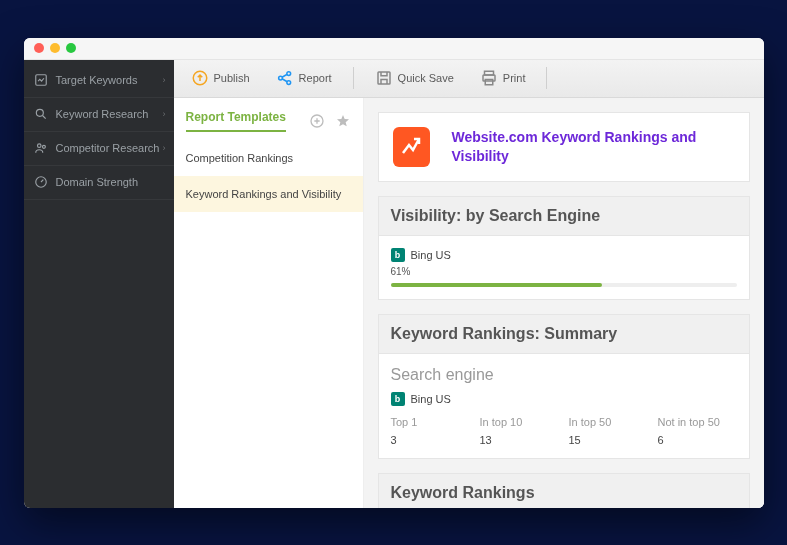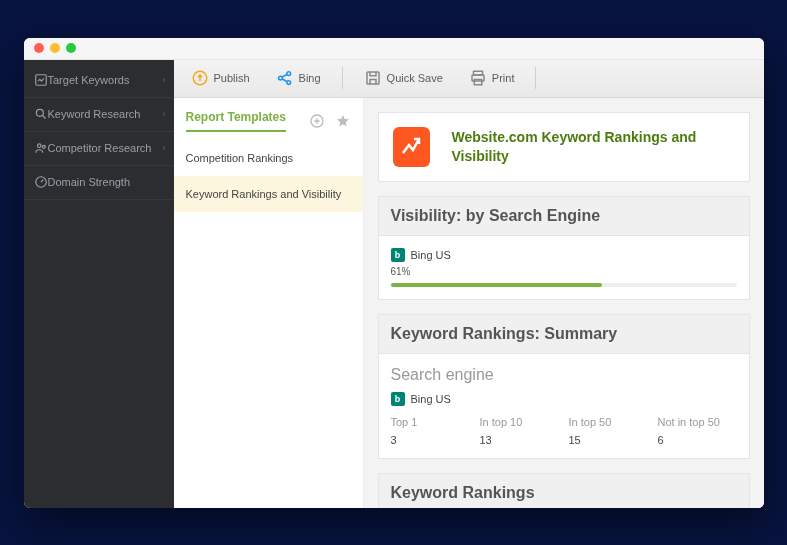--- a/index.html
+++ b/index.html
@@ -44,20 +44,21 @@
     background: #2b2d30;
     display: flex;
     flex-direction: column;
     padding-top: 4px;
   }
   .side-item {
     height: 34px;
     display: flex;
     align-items: center;
     padding: 0 10px;
+    gap: 8px;
     color: #9aa0a5;
     cursor: pointer;
     font-size: 11px;
     border-bottom: 1px solid #36383b;
     position: relative;
   }
   .side-item.active { color: #7cb342; }
   .side-item svg { flex-shrink: 0; }
   .side-chevron {
     position: absolute;
@@ -147,21 +148,21 @@
     align-items: center;
     gap: 12px;
     padding: 14px;
   }
   .hero-icon {
     width: 40px; height: 40px;
     background: #ff5722;
     border-radius: 6px;
     display: flex; align-items: center; justify-content: center;
   }
-  .hero-title { font-size: 14px; font-weight: 700; color: #4d7c0f; line-height: 1.3; margin-left: 10px; }
+  .hero-title { font-size: 14px; font-weight: 700; color: #6d28d9; line-height: 1.3; margin-left: 10px; }
   .se-row { display: flex; align-items: center; gap: 6px; font-size: 11px; color: #444; margin-bottom: 4px; }
   .bing-ico {
     width: 14px; height: 14px; background: #008373; color: #fff;
     display: inline-flex; align-items: center; justify-content: center;
     font-size: 9px; font-weight: bold; border-radius: 2px;
   }
   .vis-bar-bg {
     height: 4px; background: #eee; border-radius: 2px; margin-top: 6px; position: relative;
   }
   .vis-bar-fill {
@@ -233,21 +234,21 @@
             </svg>
           <span>Publish</span>
         </div>
         <div class="tool-btn">
           <svg width="18" height="18" viewBox="0 0 24 24" fill="none" stroke="#2196f3" stroke-width="2">
               <circle cx="6" cy="12" r="2.5"></circle>
               <circle cx="17" cy="6" r="2.5"></circle>
               <circle cx="17" cy="18" r="2.5"></circle>
               <path d="M8 11l7-4M8 13l7 4"></path>
             </svg>
-          <span>Bing</span>
+          <span>Report</span>
         </div>
         <div class="tool-sep"></div>
         <div class="tool-btn">
           <svg width="18" height="18" viewBox="0 0 24 24" fill="none" stroke="#888" stroke-width="2">
               <rect x="4" y="4" width="16" height="16" rx="1"></rect>
               <path d="M8 4v5h8V4M8 20v-6h8v6"></path>
             </svg>
           <span>Quick Save</span>
         </div>
         <div class="tool-btn">

